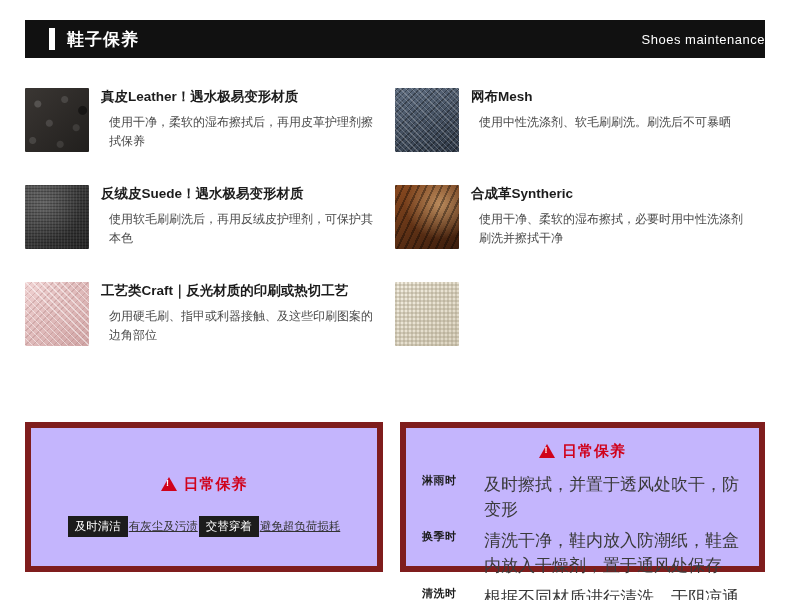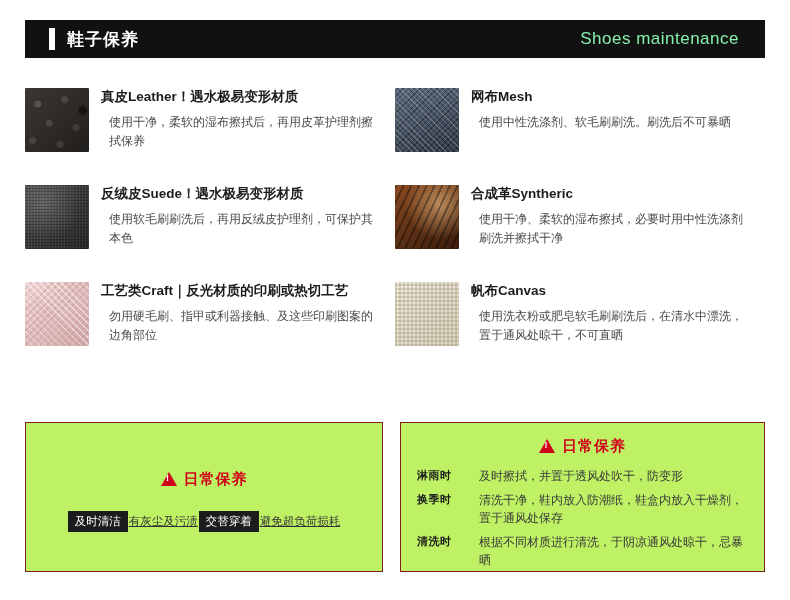--- a/index.html
+++ b/index.html
@@ -33,23 +33,22 @@
   }
   .header-title {
     color: #ffffff;
     font-size: 17px;
     font-weight: bold;
     margin-left: 12px;
     letter-spacing: 1px;
   }
   .header-sub {
     margin-left: auto;
-    margin-right: 26px;
-    color: #86efac;
-    font-size: 17px;
+    color: #ffffff;
+    font-size: 13px;
     letter-spacing: 0.5px;
   }
 
   
   .grid {
     position: absolute;
     left: 25px; top: 88px;
     width: 740px;
     display: flex;
     flex-wrap: wrap;
@@ -139,22 +138,22 @@
 
   
   .panels {
     position: absolute;
     left: 25px; top: 422px;
     width: 740px; height: 150px;
     display: flex;
     justify-content: space-between;
   }
   .panel {
-    border: 1px solid #7f1d1d;
-    background: #bef264;
+    border: 6px solid #7f1d1d;
+    background: #c4b5fd;
     position: relative;
   }
   .panel-left { width: 358px; }
   .panel-right { width: 365px; }
 
   .panel-heading {
     text-align: center;
     color: #d0021b;
     font-size: 15px;
     font-weight: bold;
@@ -214,21 +213,21 @@
   }
   .row-label {
     flex: 0 0 62px;
     font-size: 11px;
     font-weight: bold;
     color: #1c1c1c;
     letter-spacing: .5px;
   }
   .row-text {
     flex: 1 1 auto;
-    font-size: 12px;
+    font-size: 17px;
     color: #3a3a3a;
   }
 </style>
 </head>
 <body>
 
 <div class="page">
 
   <div class="header">
     <div class="header-accent"></div>
@@ -273,24 +272,20 @@
     <div class="cell">
       <div class="swatch sw-craft"></div>
       <div class="cell-body">
         <p class="cell-title">工艺类Craft｜反光材质的印刷或热切工艺</p>
         <p class="cell-desc">勿用硬毛刷、指甲或利器接触、及这些印刷图案的边角部位</p>
       </div>
     </div>
 
     <div class="cell">
       <div class="swatch sw-canvas"></div>
-      <div class="cell-body">
-        <p class="cell-title">帆布Canvas</p>
-        <p class="cell-desc">使用洗衣粉或肥皂软毛刷刷洗后，在清水中漂洗，置于通风处晾干，不可直晒</p>
-      </div>
     </div>
 
   </div>
 
   <div class="panels">
 
     <div class="panel panel-left">
       <div class="panel-heading">
         <span class="warn-tri"></span>
         <span>日常保养</span>

